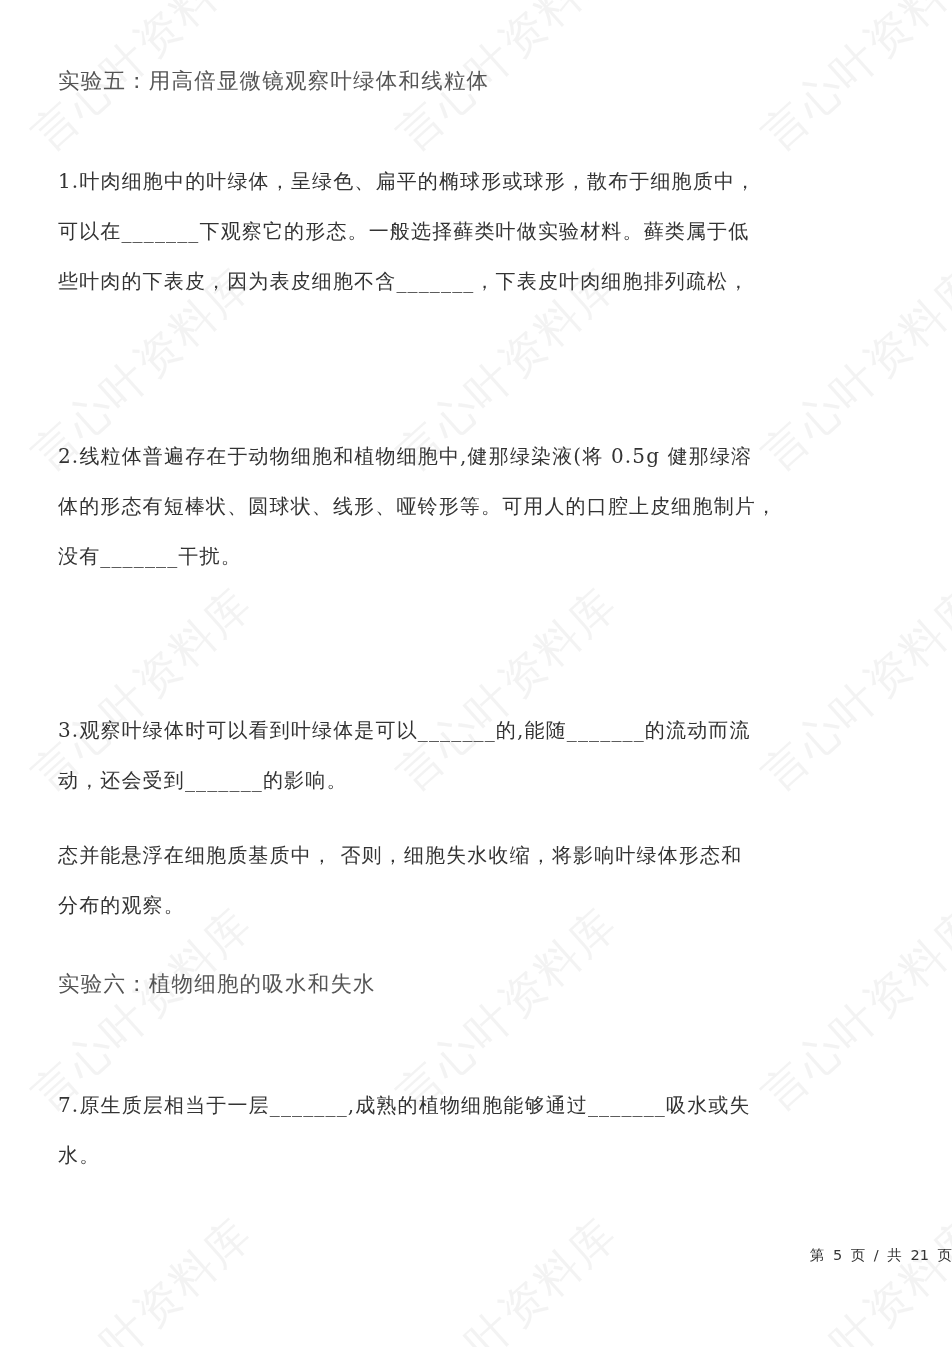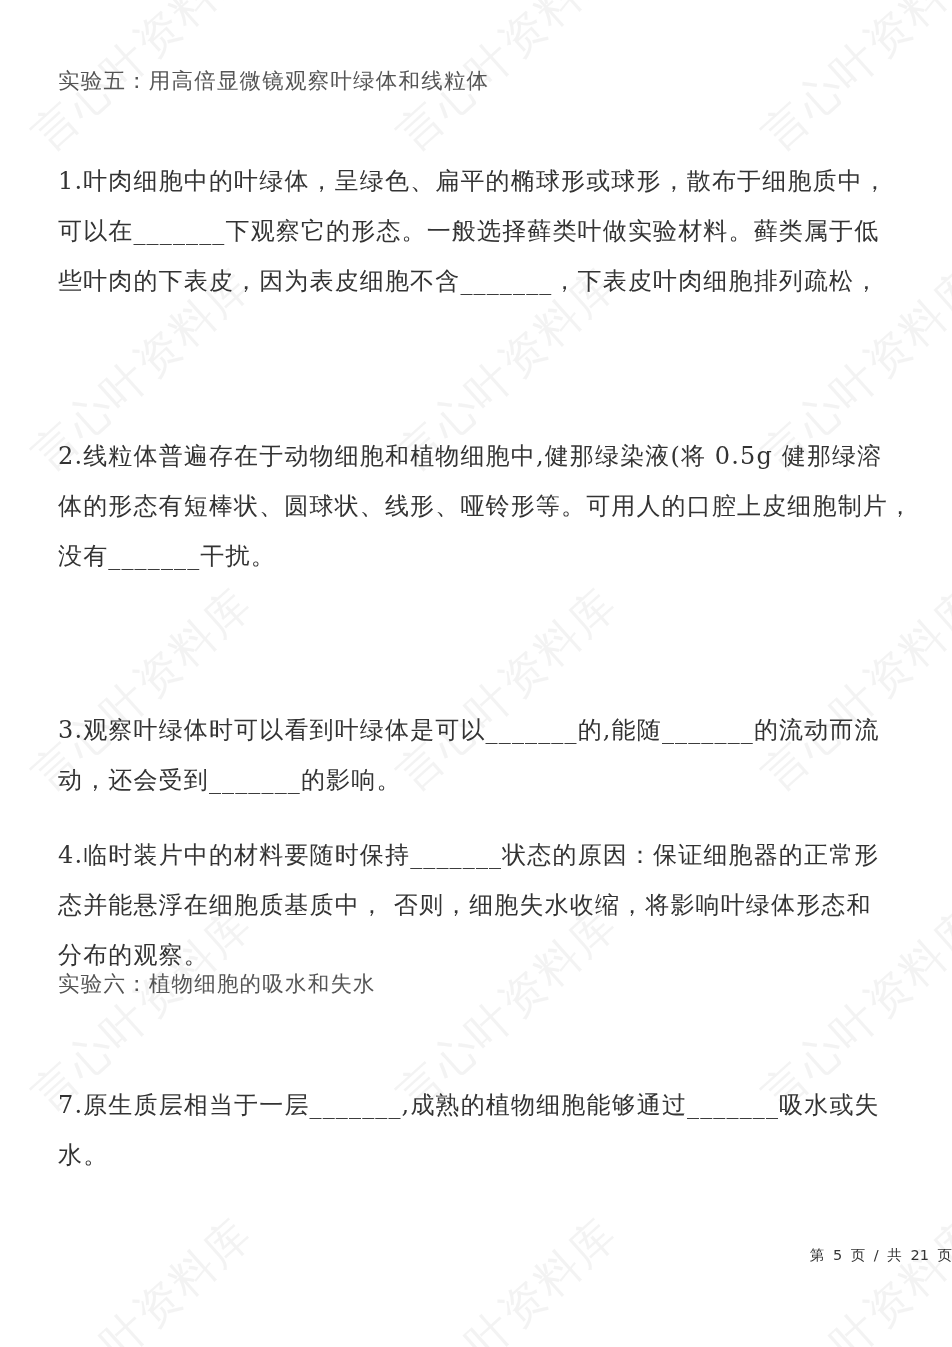--- a/index.html
+++ b/index.html
@@ -12,21 +12,21 @@
     position: absolute; font-family: "DejaVu Sans", "Liberation Sans", sans-serif;
     font-size: 44px; color: rgba(180,180,180,0.16); transform: rotate(-42deg);
     transform-origin: left top; white-space: nowrap; letter-spacing: 2px;
   }
   .page { position: absolute; inset: 0; z-index: 1; }
   .heading {
     position: absolute; left: 58px; font-size: 21.5px; color: #555555;
     letter-spacing: 1.2px; white-space: nowrap;
   }
   .para {
-    position: absolute; left: 58px; width: 840px; font-size: 24px; line-height: 50px;
+    position: absolute; left: 58px; width: 840px; font-size: 20px; line-height: 50px;
     letter-spacing: 1.15px; color: #333333; text-align: justify;
   }
   .para .line { display: block; white-space: nowrap; height: 50px; }
   .footer {
     position: absolute; top: 1246px; left: 0; width: 952px; text-align: right;
     font-family: "DejaVu Sans", "Liberation Sans", sans-serif; font-size: 14.5px; color: #333;
     word-spacing: 4px;
   }
 </style>
 </head>
@@ -65,21 +65,20 @@
     <span class="line">体的形态有短棒状、圆球状、线形、哑铃形等。可用人的口腔上皮细胞制片，</span>
     <span class="line">没有_______干扰。</span>
   </div>
 
   <div class="para" style="top:705px;">
     <span class="line">3.观察叶绿体时可以看到叶绿体是可以_______的,能随_______的流动而流</span>
     <span class="line">动，还会受到_______的影响。</span>
   </div>
 
   <div class="para" style="top:830px;">
-    <span class="line">4.临时装片中的材料要随时保持_______状态的原因：保证细胞器的正常形</span>
     <span class="line">态并能悬浮在细胞质基质中， 否则，细胞失水收缩，将影响叶绿体形态和</span>
     <span class="line">分布的观察。</span>
   </div>
 
   <div class="heading" style="top:969px;">实验六：植物细胞的吸水和失水</div>
 
   <div class="para" style="top:1080px;">
     <span class="line">7.原生质层相当于一层_______,成熟的植物细胞能够通过_______吸水或失</span>
     <span class="line">水。</span>
   </div>

